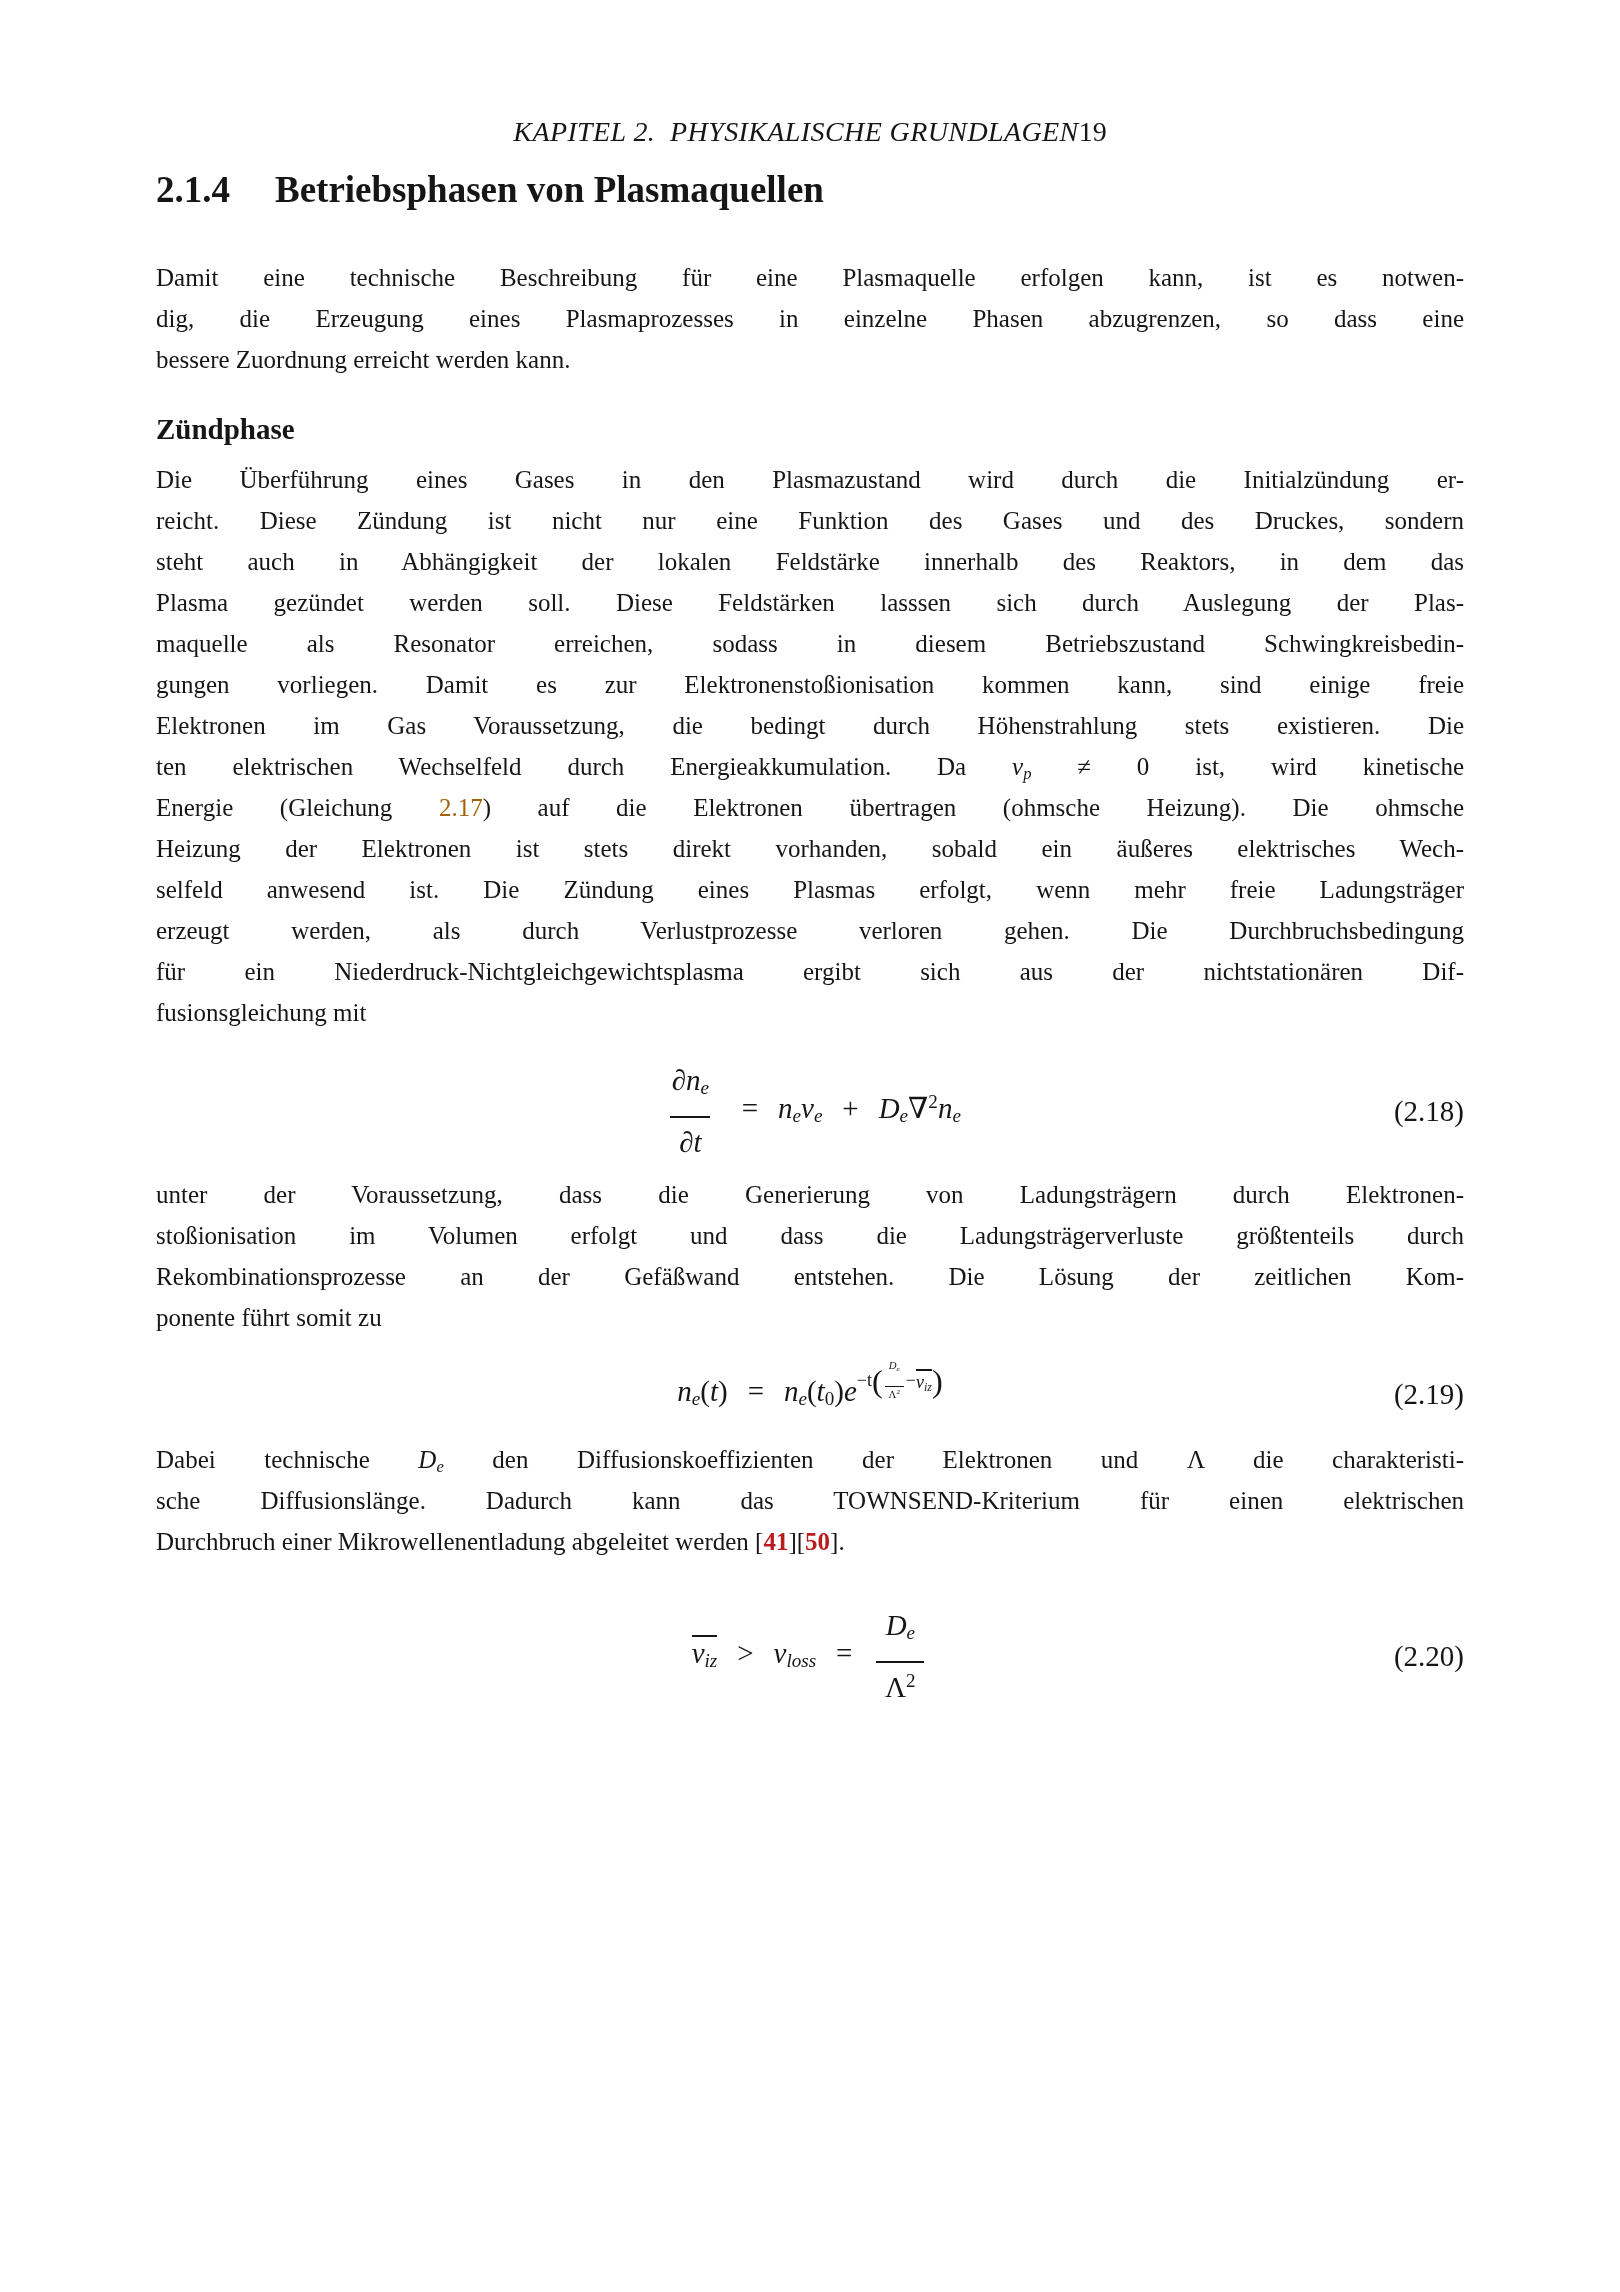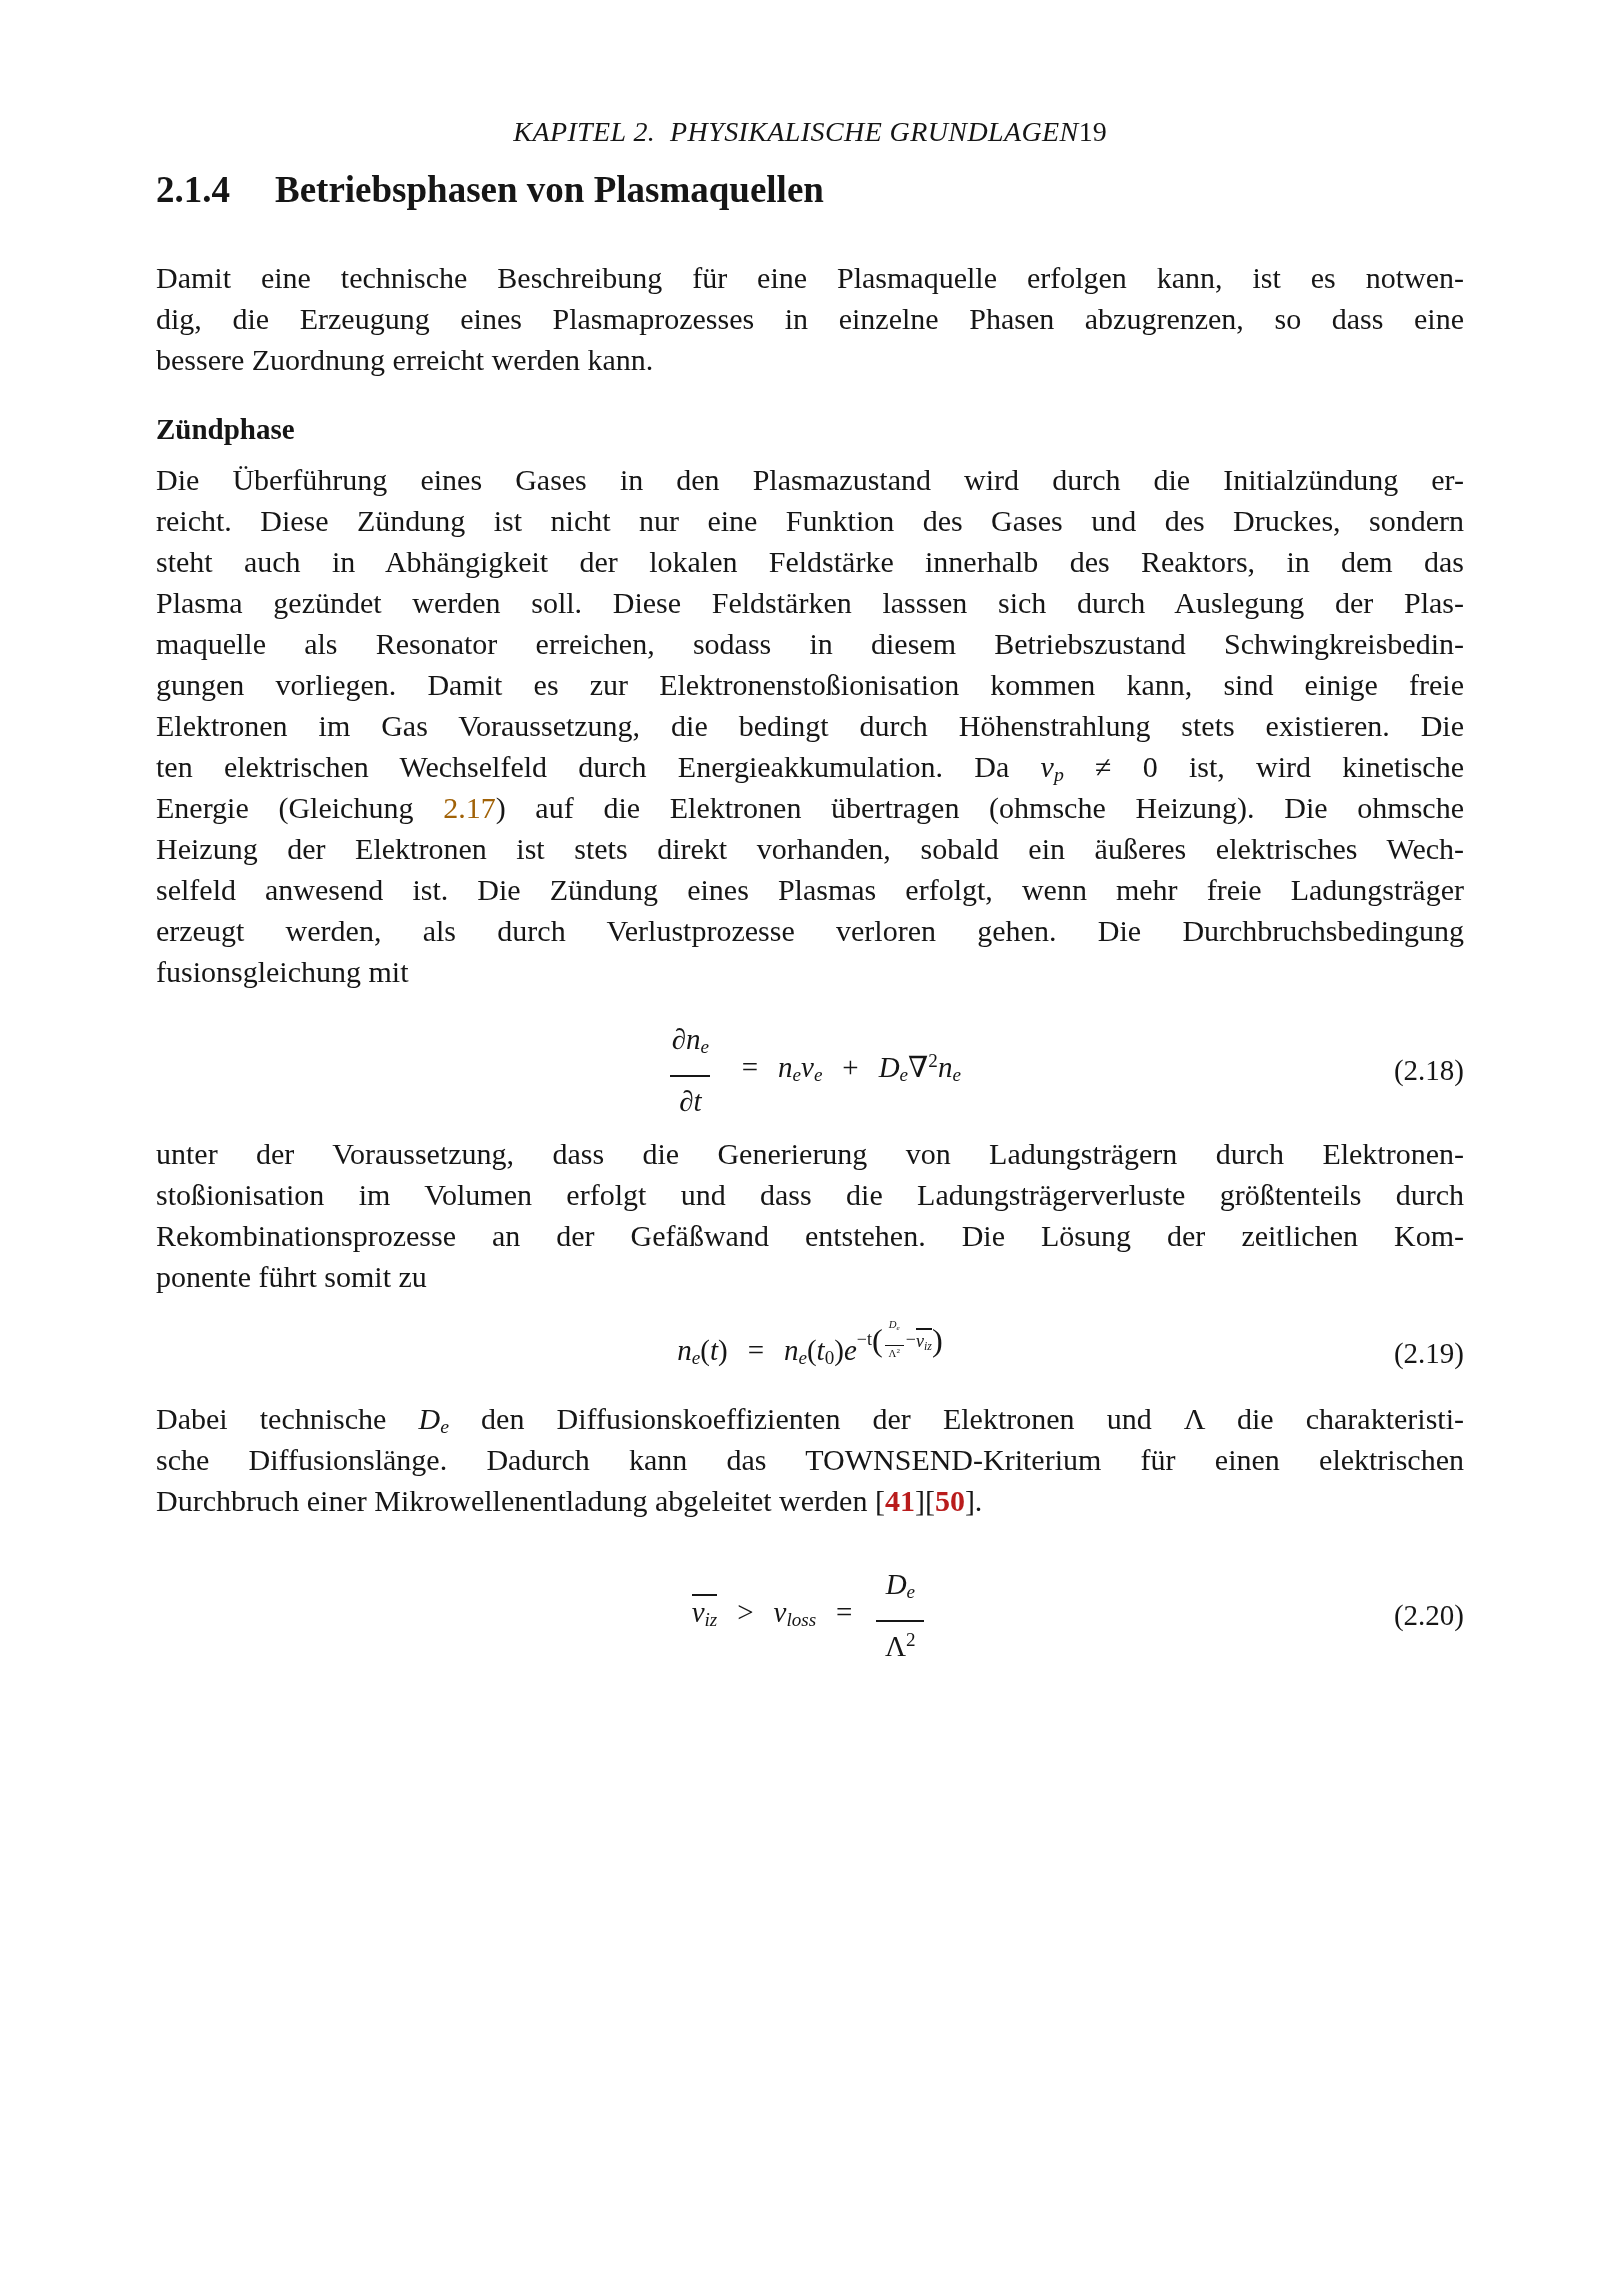--- a/index.html
+++ b/index.html
@@ -12,21 +12,21 @@
     overflow:hidden;
   }
   
   .header{display:flex;justify-content:center;align-items:baseline;font-size:28px;}
   .htitle{font-style:italic;letter-spacing:0.4px;white-space:pre-wrap;}
   .pagenum{font-style:normal;}
   
   .sec-heading{margin-top:21px;font-weight:bold;font-size:37px;line-height:1.15;}
   .sec-num{margin-right:45px;}
   
-  .para{font-size:30px;line-height:41px;}
+  .para{font-size:25px;line-height:41px;}
   .para.intro{margin-top:45px;}
   .para.p2{margin-top:9.8px;}
   .para.p3{margin-top:13.7px;}
   .para.p4{margin-top:23.5px;}
   .jline{
     text-align:justify;text-align-last:justify;
     height:41px;overflow:hidden;white-space:pre-wrap;
   }
   .jline.last{text-align-last:auto;}
   .subheading{margin-top:29px;font-size:29px;font-weight:bold;line-height:41px;}
@@ -88,20 +88,21 @@
       <div class="jline"><span>steht auch in Abhängigkeit der lokalen Feldstärke innerhalb des Reaktors, in dem das</span></div>
       <div class="jline"><span>Plasma gezündet werden soll. Diese Feldstärken lasssen sich durch Auslegung der Plas-</span></div>
       <div class="jline"><span>maquelle als Resonator erreichen, sodass in diesem Betriebszustand Schwingkreisbedin-</span></div>
       <div class="jline"><span>gungen vorliegen. Damit es zur Elektronenstoßionisation kommen kann, sind einige freie</span></div>
       <div class="jline"><span>Elektronen im Gas Voraussetzung, die bedingt durch Höhenstrahlung stets existieren. Die</span></div>
       <div class="jline"><span>ten elektrischen Wechselfeld durch Energieakkumulation. Da </span><i>ν</i><sub class="it">p</sub><span> ≠ 0 ist, wird kinetische</span></div>
       <div class="jline"><span>Energie (Gleichung </span><a class="eqlink">2.17</a><span>) auf die Elektronen übertragen (ohmsche Heizung). Die ohmsche</span></div>
       <div class="jline"><span>Heizung der Elektronen ist stets direkt vorhanden, sobald ein äußeres elektrisches Wech-</span></div>
       <div class="jline"><span>selfeld anwesend ist. Die Zündung eines Plasmas erfolgt, wenn mehr freie Ladungsträger</span></div>
       <div class="jline"><span>erzeugt werden, als durch Verlustprozesse verloren gehen. Die Durchbruchsbedingung</span></div>
+      <div class="jline"><span>für ein Niederdruck-Nichtgleichgewichtsplasma ergibt sich aus der nichtstationären Dif-</span></div>
       <div class="jline last"><span>fusionsgleichung mit</span></div>
     </div>
 
   <div class="equation e218">
     <div class="eq-body">
       <span class="frac">
         <span class="fnum"><i>∂n</i><sub class="it">e</sub></span>
         <span class="fden"><i>∂t</i></span>
       </span>
       <span class="op">=</span>

